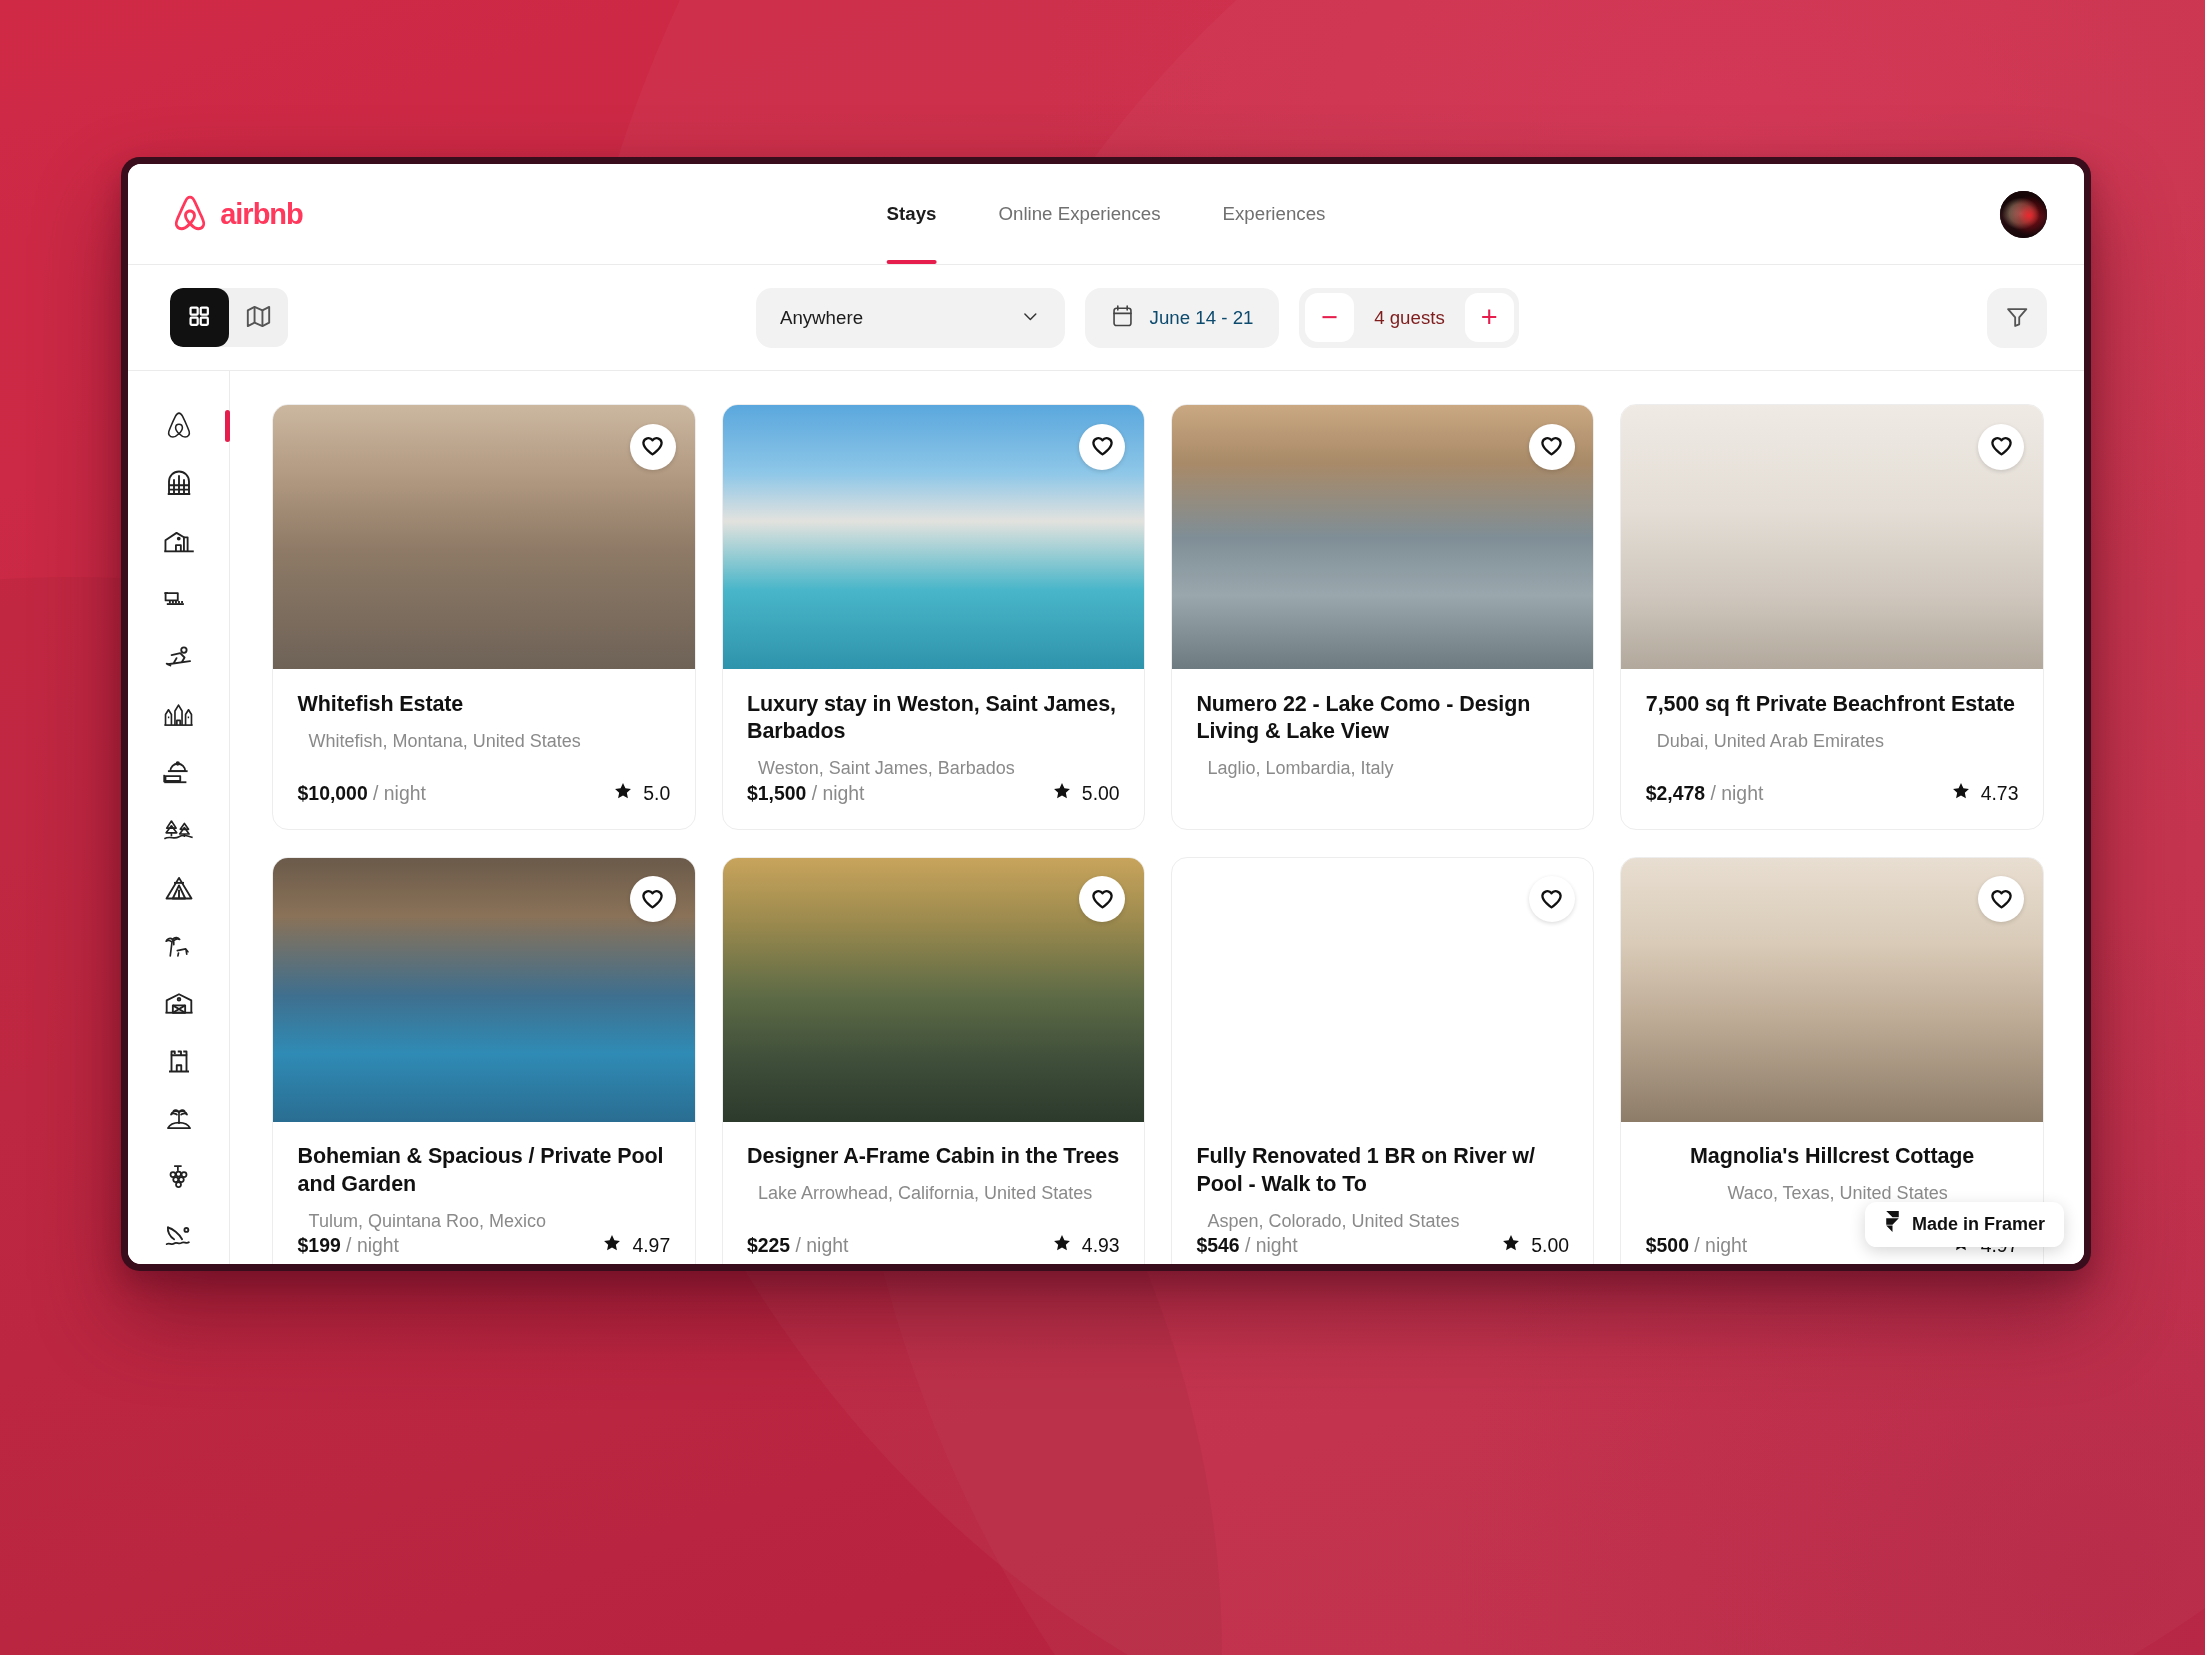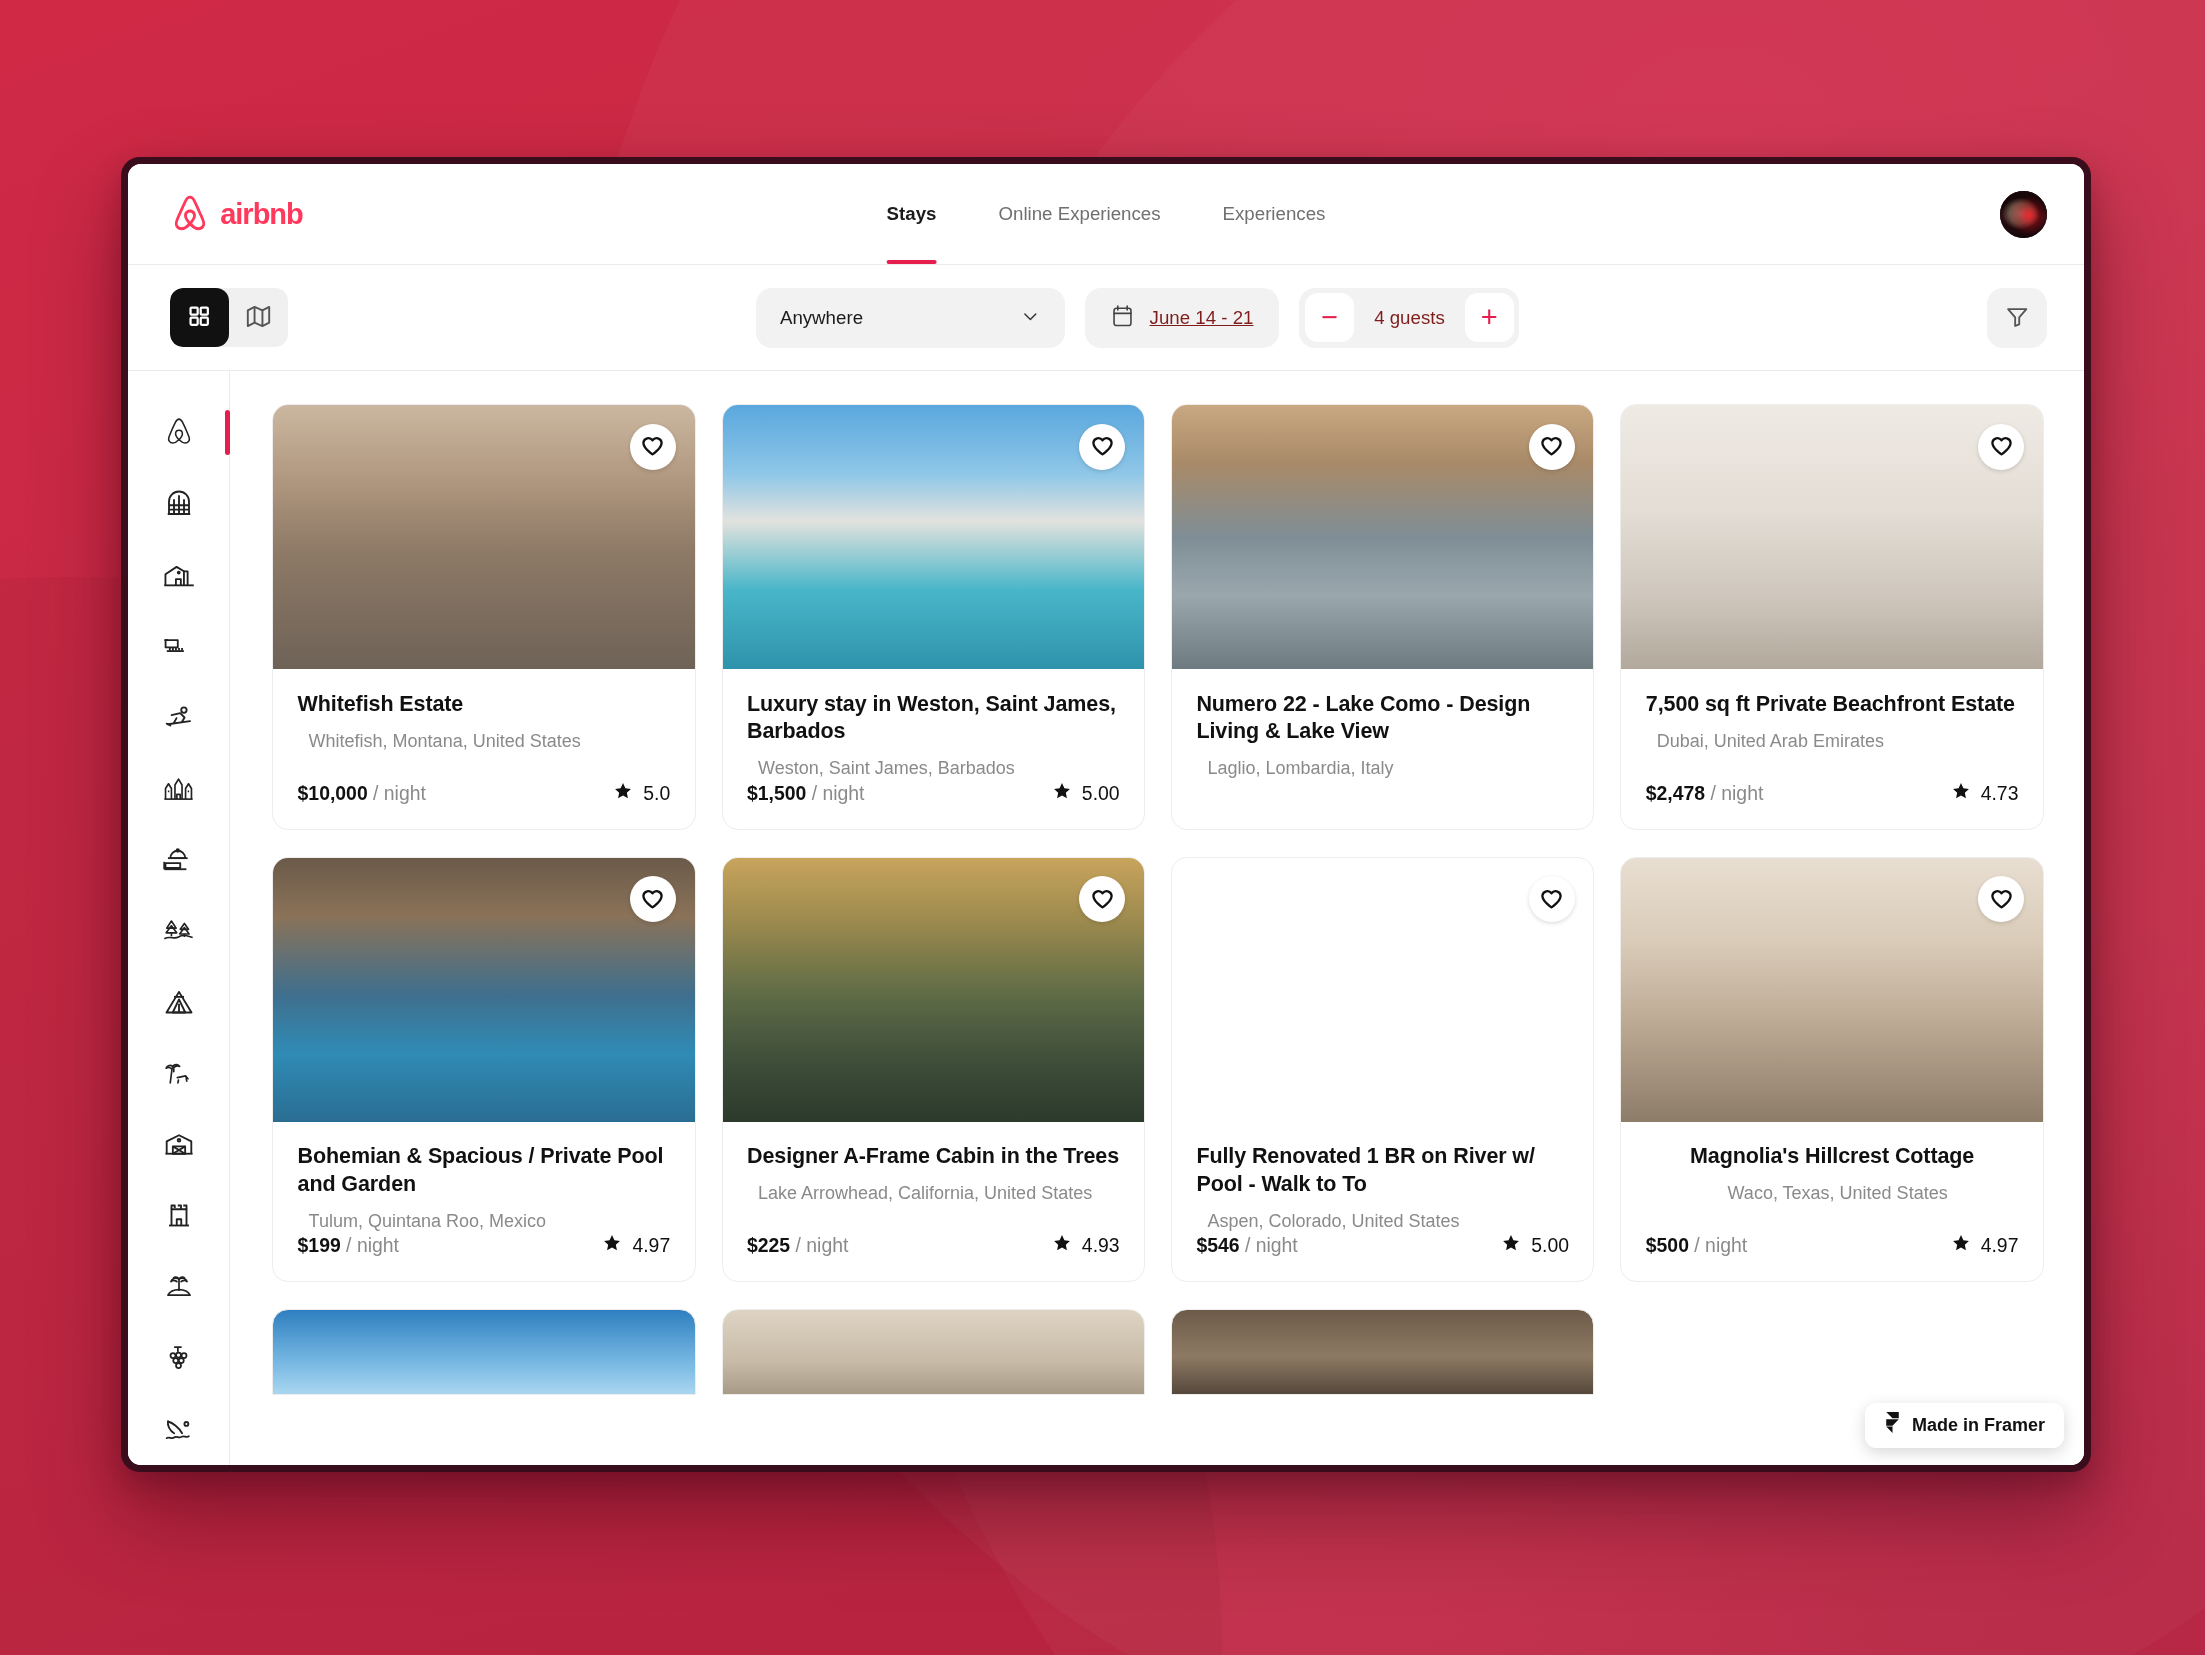--- a/index.html
+++ b/index.html
@@ -31,21 +31,21 @@
   .bg-swoosh .arc3 {
     position: absolute; left: -1077px; bottom: -1077px;
     width: 2299px; height: 2155px; border-radius: 50%;
     background: rgba(0,0,0,0.04);
   }
 
   
   .window {
     position: absolute;
     left: 121px; top: 157px;
-    width: 1970px; height: 1315px;
+    width: 1970px; height: 1114px;
     background: #3a0d1c;
     border-radius: 18.7px;
     padding: 7.2px;
     box-shadow: 0 43px 86px rgba(60,0,20,0.42), 0 13px 29px rgba(60,0,20,0.28);
     overflow: hidden;
   }
   .viewport {
     width: 100%; height: 100%;
     background: #ffffff;
     border-radius: 13px;
@@ -125,21 +125,21 @@
     display: flex; align-items: center; gap: 20px;
   }
   .pill {
     background: #f2f2f2; border-radius: 16px;
     height: 60px; display: flex; align-items: center;
     cursor: pointer;
   }
   .pill-where { width: 309px; padding: 0 24.4px; justify-content: space-between; }
   .pill-where .label { font-size: 18.7px; color: #1c1c1c; }
   .pill-dates { padding: 0 26px; gap: 16px; }
-  .pill-dates .label { font-size: 18.7px; color: #7f1d1d; text-decoration: underline; }
+  .pill-dates .label { font-size: 18.7px; color: #0c4a6e; }
   .pill-guests { padding: 5.7px; gap: 0; }
   .stepper-btn {
     width: 49px; height: 49px; border-radius: 13px; background: #ffffff;
     display: flex; align-items: center; justify-content: center;
     cursor: pointer; font-size: 29px; color: #E61E4D; line-height: 1;
     font-weight: 400;
   }
   .guest-label {
     font-size: 18.7px; color: #7f1d1d; padding: 0 20px; white-space: nowrap;
   }

